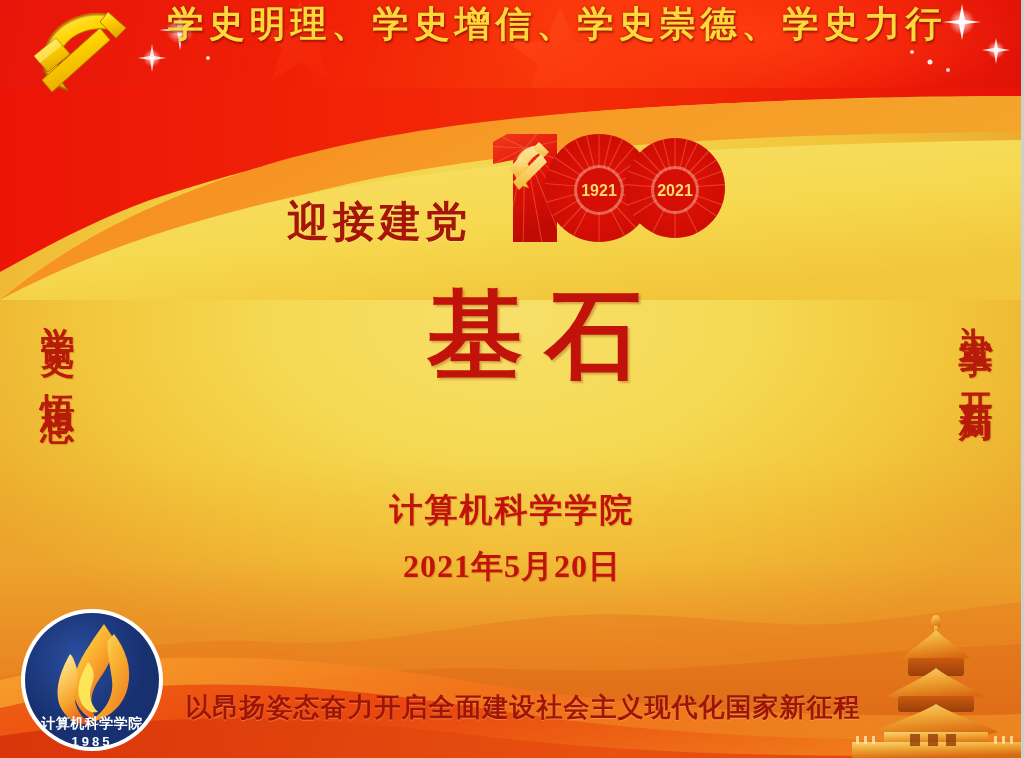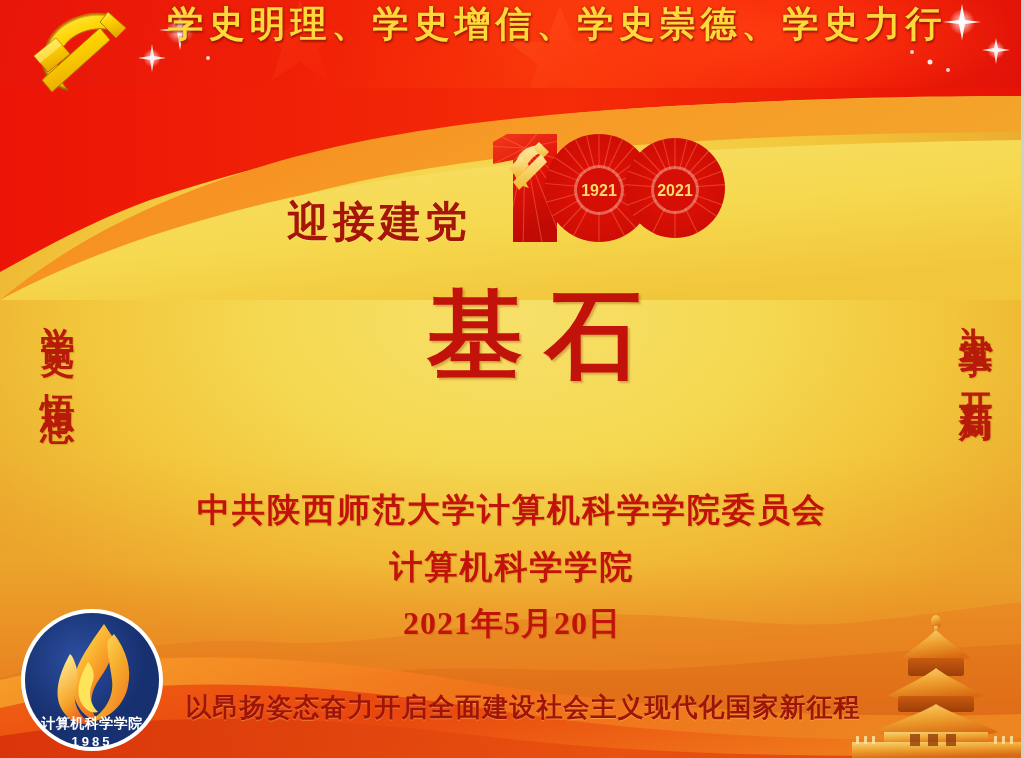--- a/index.html
+++ b/index.html
@@ -455,21 +455,20 @@
         <path d="M34,62 L62,34 L68,42 L40,70 Z" fill="url(#goldSmall)"></path>
         <path d="M30,48 L42,36 L50,46 L38,58 Z" fill="url(#goldSmall)"></path>
       </g>
     </svg>
 
   </div>
 
   <div class="main-title">基石</div>
 
   <div class="subtitle-block">
-    <div class="sub-line">中共陕西师范大学计算机科学学院委员会</div>
     <div class="sub-line">计算机科学学院</div>
     <div class="sub-line date">2021年5月20日</div>
   </div>
 
   <div class="side-text side-left">学党史、悟思想</div>
   <div class="side-text side-right">办实事、开新局</div>
 
   <div class="bottom-slogan">以昂扬姿态奋力开启全面建设社会主义现代化国家新征程</div>
 
   <svg class="school-logo" viewBox="0 0 148 148">

